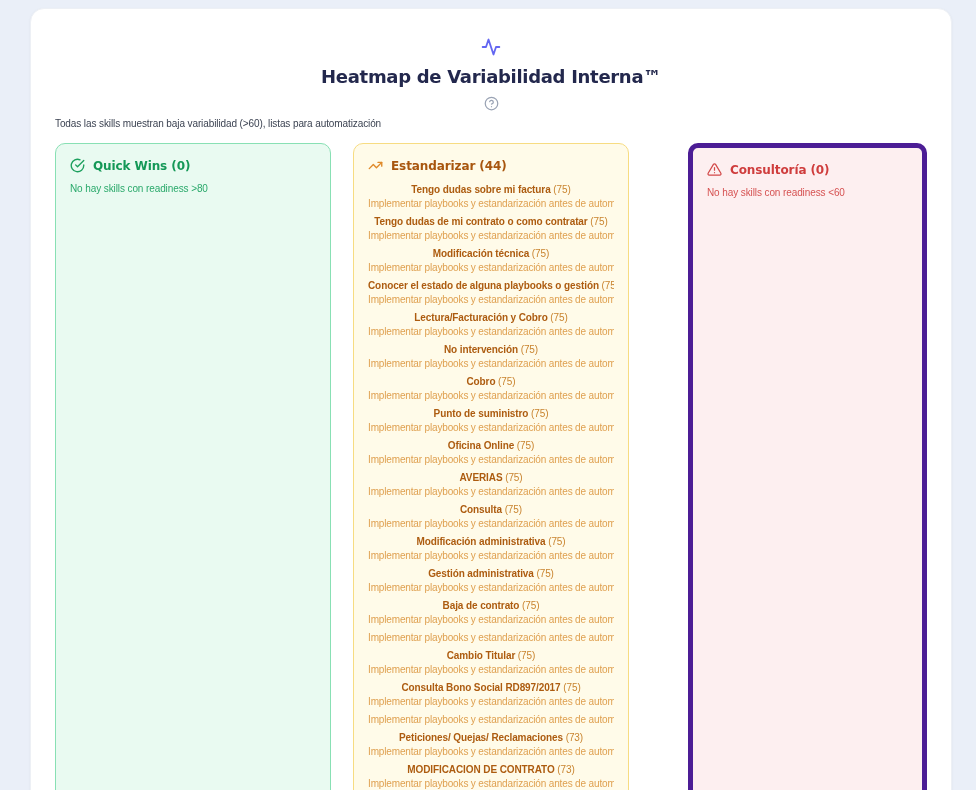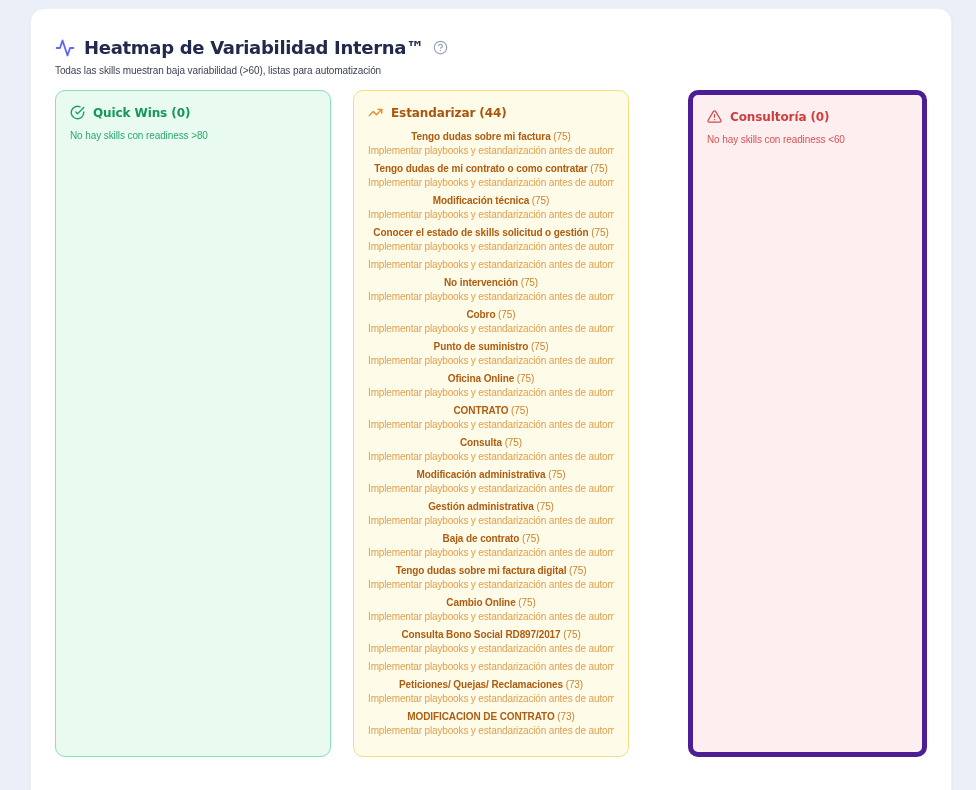--- a/index.html
+++ b/index.html
@@ -8,21 +8,21 @@
     background:#eaeff8;
     font-family:"Liberation Sans", sans-serif;
     position:relative;
   }
   .card {
     position:absolute; left:30px; top:8px; width:922px; height:830px;
     background:#ffffff; border:1px solid #edf0f5; border-radius:14px;
     box-shadow:0 1px 3px rgba(16,24,40,.05);
     padding:28px 24px;
   }
-  .title-row { display:flex; align-items:center; gap:9px; }
+  .title-row { display:flex; align-items:center; gap:9px;flex-direction:column; }
   .page-title {
     font-size:18px; font-weight:bold; color:#23284d; letter-spacing:-0.3px;
     font-family:"DejaVu Sans","Liberation Sans",sans-serif;
   }
   .icon { flex:0 0 auto; display:inline-flex; }
   .subtitle { margin-top:7px; font-size:10px; color:#3c4352; letter-spacing:-0.1px; }
   .columns {
     display:grid; grid-template-columns:repeat(3,1fr); gap:22px;
     margin-top:14px; align-items:stretch;
   }
@@ -115,26 +115,29 @@
 
   <div class="skill-item">
     <div class="skill-title">
       <span>Modificación técnica</span><span class="skill-score"> (75)</span>
     </div>
     <div class="skill-note">Implementar playbooks y estandarización antes de automatizar</div>
   </div>
 
   <div class="skill-item">
     <div class="skill-title">
-      <span>Conocer el estado de skills solicitud o gestión</span><span class="skill-score"> (75)</span>
-    </div>
-    <div class="skill-note">Implementar playbooks y estandarización antes de automatizar</div>
-  </div>
-
-  <div class="skill-item">
+      <span>Conocer el estado de alguna playbooks o gestión</span><span class="skill-score"> (75)</span>
+    </div>
+    <div class="skill-note">Implementar playbooks y estandarización antes de automatizar</div>
+  </div>
+
+  <div class="skill-item">
+    <div class="skill-title">
+      <span>Lectura/Facturación y Cobro</span><span class="skill-score"> (75)</span>
+    </div>
     <div class="skill-note">Implementar playbooks y estandarización antes de automatizar</div>
   </div>
 
   <div class="skill-item">
     <div class="skill-title">
       <span>No intervención</span><span class="skill-score"> (75)</span>
     </div>
     <div class="skill-note">Implementar playbooks y estandarización antes de automatizar</div>
   </div>
 
@@ -154,21 +157,21 @@
 
   <div class="skill-item">
     <div class="skill-title">
       <span>Oficina Online</span><span class="skill-score"> (75)</span>
     </div>
     <div class="skill-note">Implementar playbooks y estandarización antes de automatizar</div>
   </div>
 
   <div class="skill-item">
     <div class="skill-title">
-      <span>CONTRATO</span><span class="skill-score"> (75)</span>
+      <span>AVERIAS</span><span class="skill-score"> (75)</span>
     </div>
     <div class="skill-note">Implementar playbooks y estandarización antes de automatizar</div>
   </div>
 
   <div class="skill-item">
     <div class="skill-title">
       <span>Consulta</span><span class="skill-score"> (75)</span>
     </div>
     <div class="skill-note">Implementar playbooks y estandarización antes de automatizar</div>
   </div>
@@ -188,29 +191,26 @@
   </div>
 
   <div class="skill-item">
     <div class="skill-title">
       <span>Baja de contrato</span><span class="skill-score"> (75)</span>
     </div>
     <div class="skill-note">Implementar playbooks y estandarización antes de automatizar</div>
   </div>
 
   <div class="skill-item">
-    <div class="skill-title">
-      <span>Tengo dudas sobre mi factura digital</span><span class="skill-score"> (75)</span>
-    </div>
-    <div class="skill-note">Implementar playbooks y estandarización antes de automatizar</div>
-  </div>
-
-  <div class="skill-item">
-    <div class="skill-title">
-      <span>Cambio Online</span><span class="skill-score"> (75)</span>
+    <div class="skill-note">Implementar playbooks y estandarización antes de automatizar</div>
+  </div>
+
+  <div class="skill-item">
+    <div class="skill-title">
+      <span>Cambio Titular</span><span class="skill-score"> (75)</span>
     </div>
     <div class="skill-note">Implementar playbooks y estandarización antes de automatizar</div>
   </div>
 
   <div class="skill-item">
     <div class="skill-title">
       <span>Consulta Bono Social RD897/2017</span><span class="skill-score"> (75)</span>
     </div>
     <div class="skill-note">Implementar playbooks y estandarización antes de automatizar</div>
   </div>

